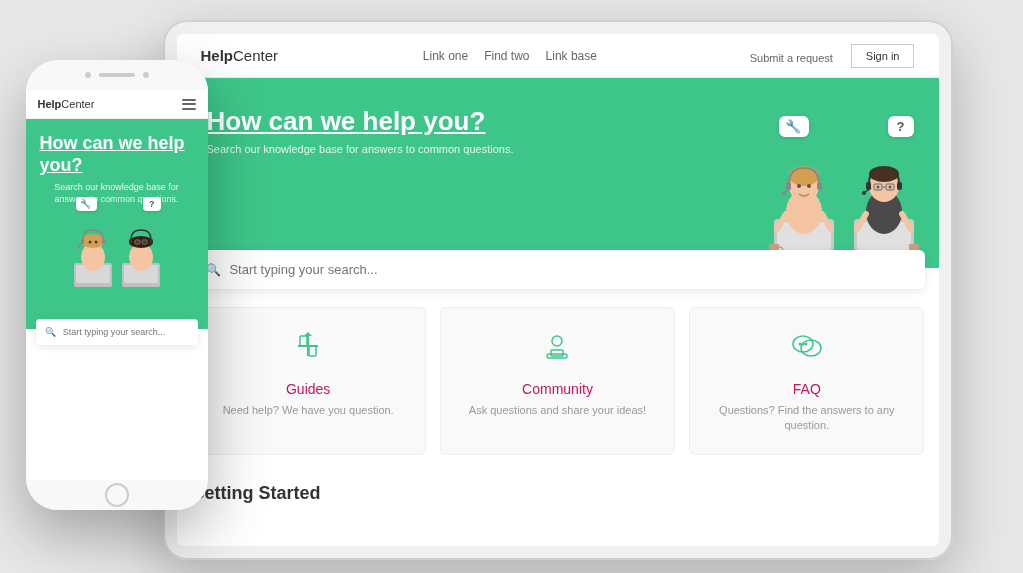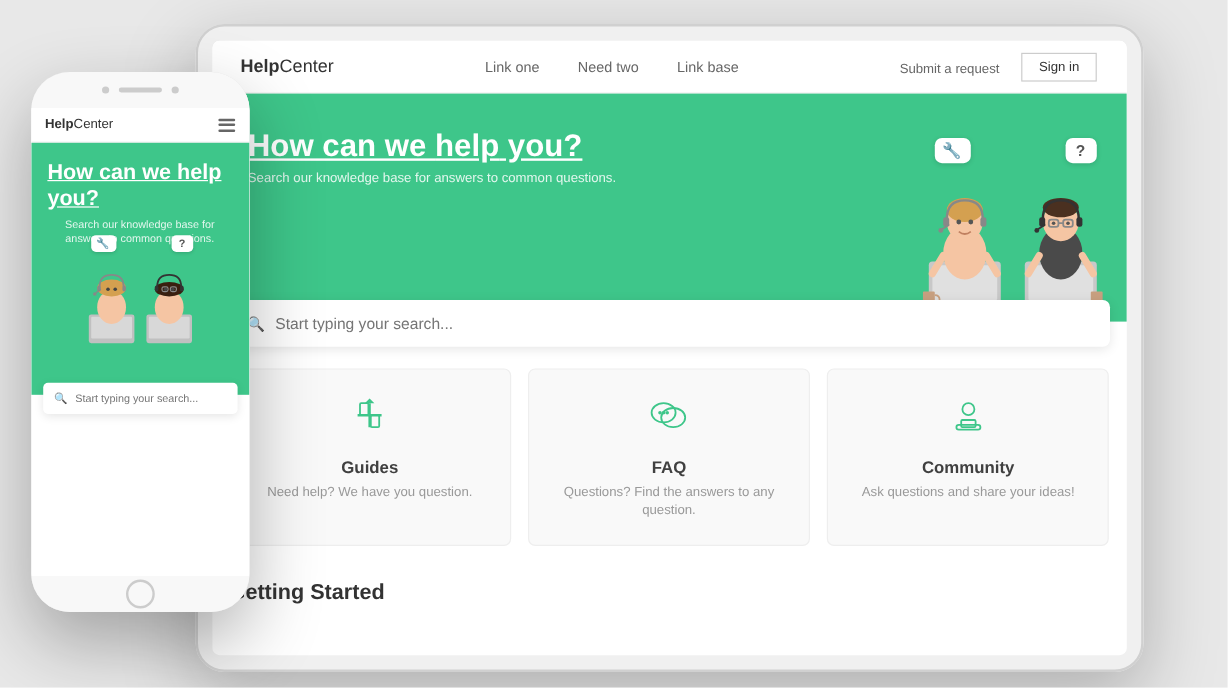--- a/index.html
+++ b/index.html
@@ -63,21 +63,21 @@
     .tablet-nav-brand {
       font-size: 15px;
       font-weight: 400;
       color: #333;
     }
 
     .tablet-nav-brand span:first-child { font-weight: 700; }
 
     .tablet-nav-links {
       display: flex;
-      gap: 32px;
+      gap: 16px;
       font-size: 12px;
       color: #666;
     }
 
     .tablet-nav-actions {
       display: flex;
       gap: 10px;
       align-items: flex-end;
     }
 
@@ -169,22 +169,22 @@
 
     .tablet-card-icon {
       font-size: 28px;
       color: #3ec68a;
       margin-bottom: 10px;
       display: block;
     }
 
     .tablet-card h3 {
       font-size: 14px;
-      font-weight: 700;
-      color: #404040;
+      font-weight: 400;
+      color: #be185d;
       margin-bottom: 6px;
     }
 
     .tablet-card p {
       font-size: 11px;
       color: #999;
       line-height: 1.4;
     }
 
     
@@ -379,21 +379,21 @@
 
   <div class="tablet">
     <div class="tablet-screen">
 
       <div class="tablet-nav">
         <div class="tablet-nav-brand">
           <span>Help</span><span>Center</span>
         </div>
         <div class="tablet-nav-links">
           <span>Link one</span>
-          <span>Need two</span>
+          <span>Find two</span>
           <span>Link base</span>
         </div>
         <div class="tablet-nav-actions">
           <button class="btn-submit-request">Submit a request</button>
           <button class="btn-sign-in">Sign in</button>
         </div>
       </div>
 
       <div class="tablet-hero">
         <div class="tablet-hero-text">
@@ -492,40 +492,40 @@
               <rect x="19" y="18" width="7" height="10" rx="1" stroke="#3ec68a" stroke-width="1.5" fill="none"></rect>
               <path d="M18 4 L22 8 L18 8 L14 8 L18 4Z" fill="#3ec68a"></path>
             </svg>
           </span>
           <h3>Guides</h3>
           <p>Need help? We have you question.</p>
         </div>
         <div class="tablet-card">
           <span class="tablet-card-icon">
             <svg width="36" height="36" viewBox="0 0 36 36" fill="none">
+              <circle cx="18" cy="13" r="5" stroke="#3ec68a" stroke-width="1.5" fill="none"></circle>
+              <rect x="8" y="26" width="20" height="4" rx="2" stroke="#3ec68a" stroke-width="1.5" fill="none"></rect>
+              <rect x="12" y="22" width="12" height="6" rx="1" stroke="#3ec68a" stroke-width="1.5" fill="none"></rect>
+            </svg>
+          </span>
+          <h3>Community</h3>
+          <p>Ask questions and share your ideas!</p>
+        </div>
+        <div class="tablet-card">
+          <span class="tablet-card-icon">
+            <svg width="36" height="36" viewBox="0 0 36 36" fill="none">
               <ellipse cx="14" cy="16" rx="10" ry="8" stroke="#3ec68a" stroke-width="1.5" fill="none"></ellipse>
               <ellipse cx="22" cy="20" rx="10" ry="8" stroke="#3ec68a" stroke-width="1.5" fill="none"></ellipse>
               <circle cx="11" cy="16" r="1.5" fill="#3ec68a"></circle>
               <circle cx="14" cy="16" r="1.5" fill="#3ec68a"></circle>
               <circle cx="17" cy="16" r="1.5" fill="#3ec68a"></circle>
             </svg>
           </span>
           <h3>FAQ</h3>
           <p>Questions? Find the answers to any question.</p>
-        </div>
-        <div class="tablet-card">
-          <span class="tablet-card-icon">
-            <svg width="36" height="36" viewBox="0 0 36 36" fill="none">
-              <circle cx="18" cy="13" r="5" stroke="#3ec68a" stroke-width="1.5" fill="none"></circle>
-              <rect x="8" y="26" width="20" height="4" rx="2" stroke="#3ec68a" stroke-width="1.5" fill="none"></rect>
-              <rect x="12" y="22" width="12" height="6" rx="1" stroke="#3ec68a" stroke-width="1.5" fill="none"></rect>
-            </svg>
-          </span>
-          <h3>Community</h3>
-          <p>Ask questions and share your ideas!</p>
         </div>
       </div>
 
       <div class="tablet-getting-started">
         <h2>Getting Started</h2>
       </div>
 
     </div>
   </div>
 

